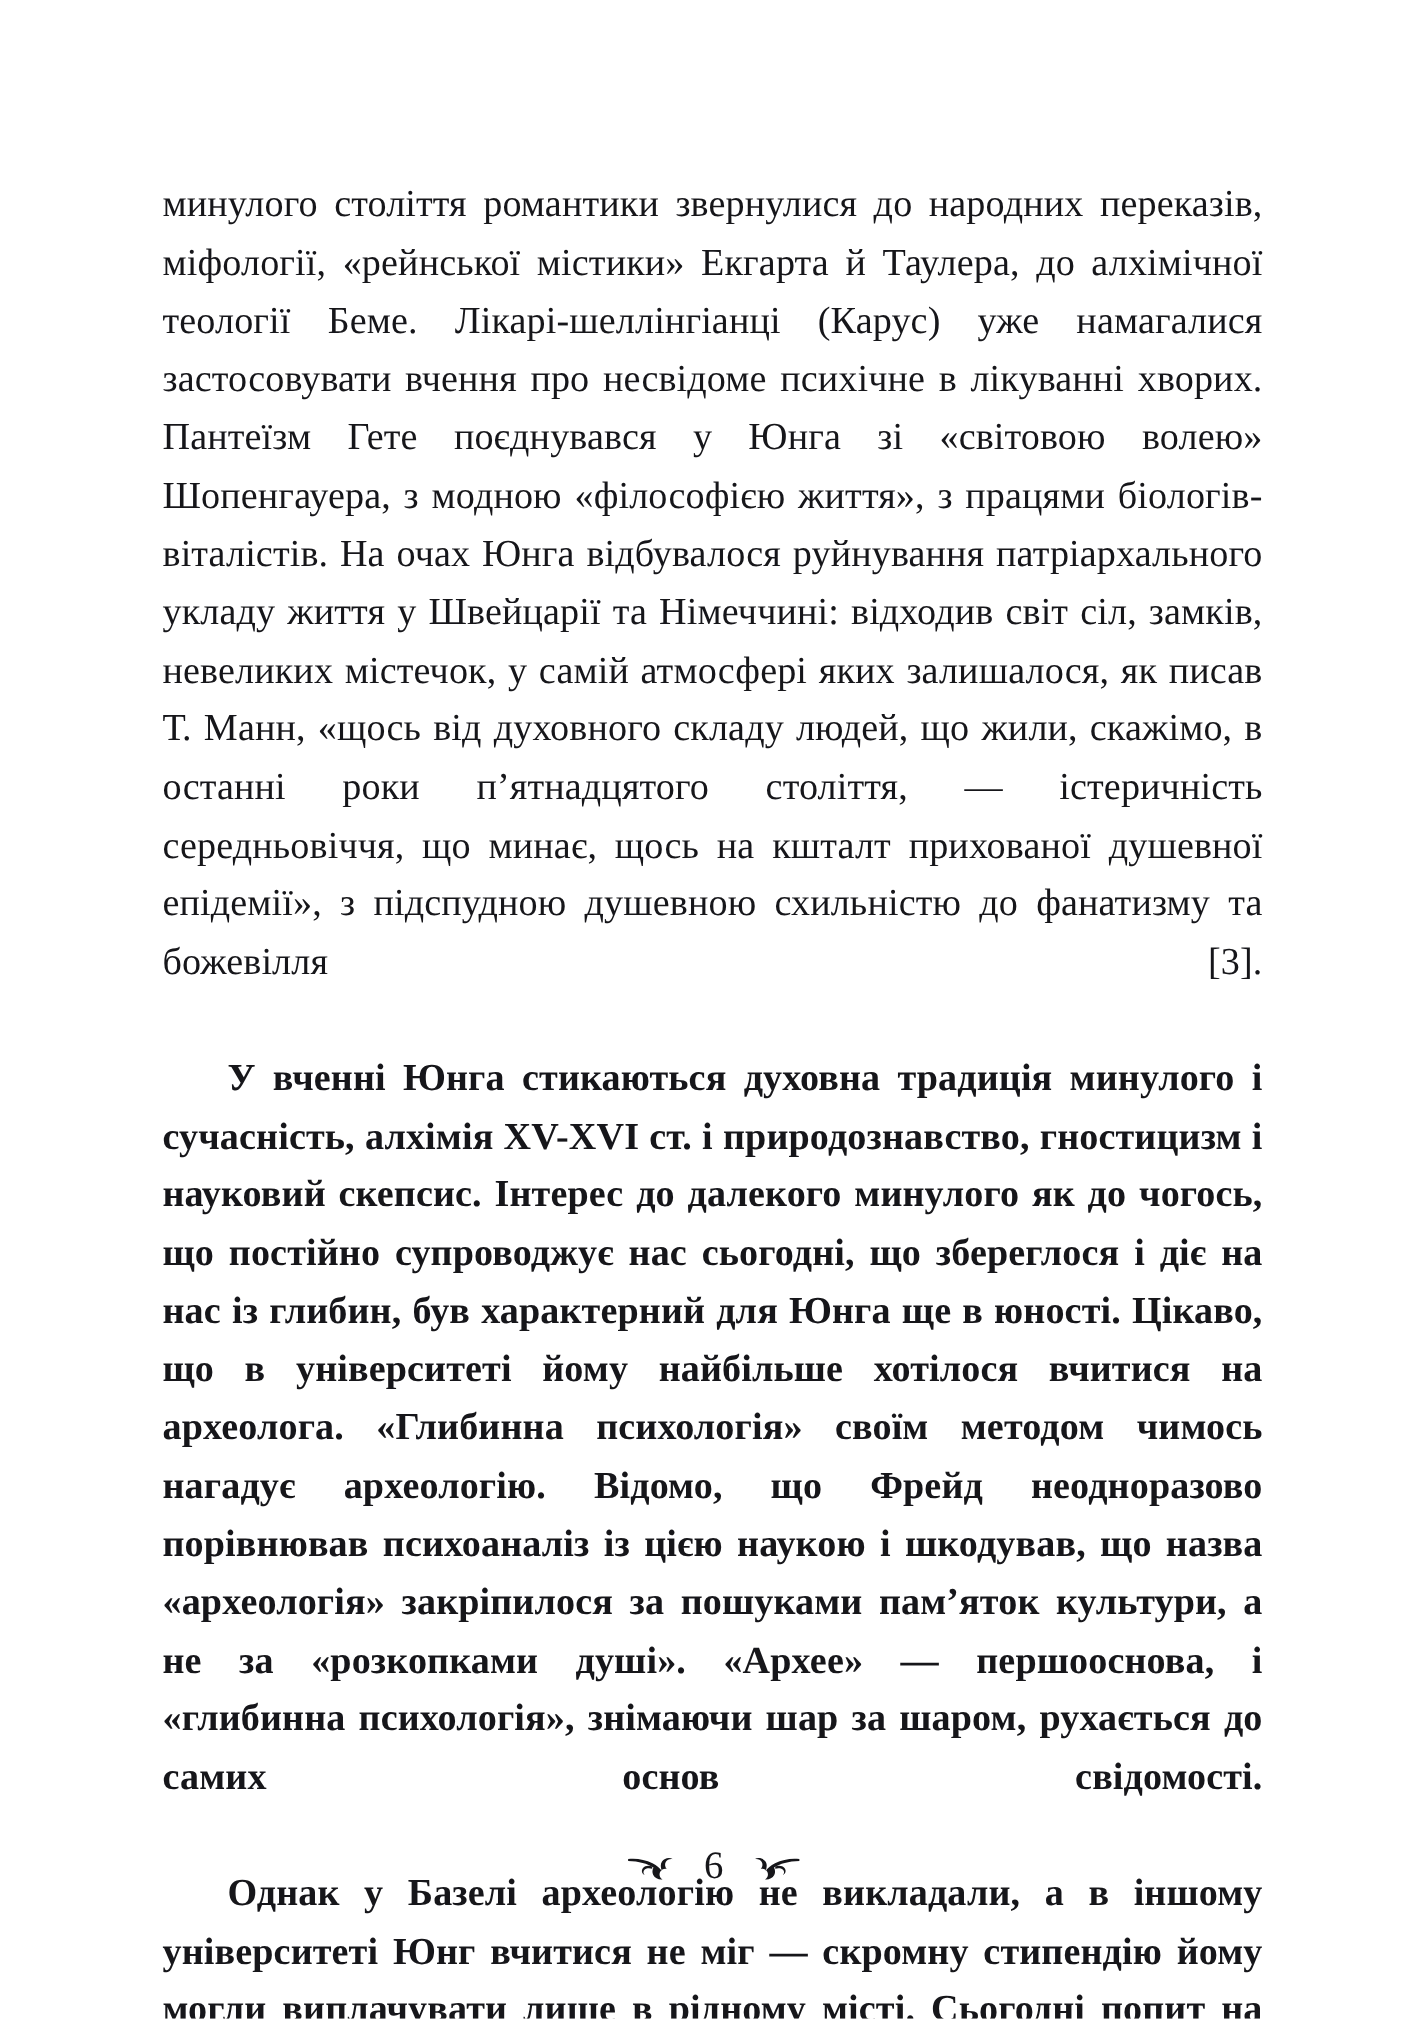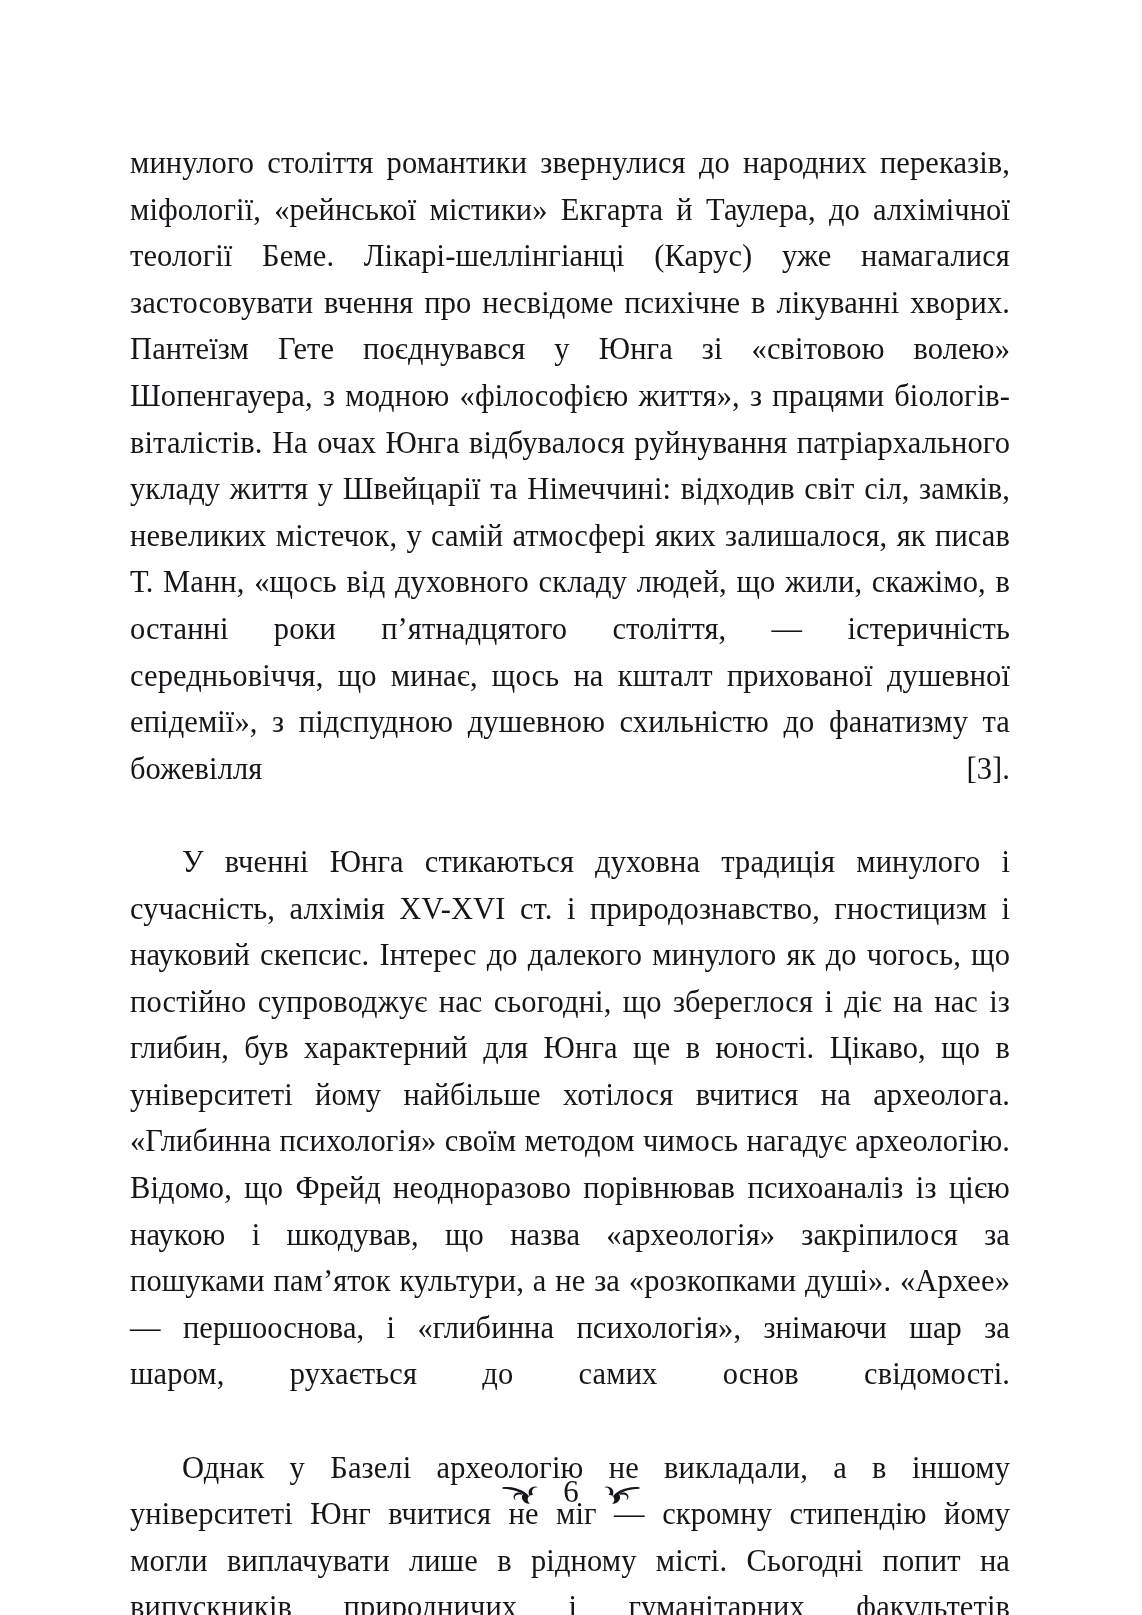--- a/index.html
+++ b/index.html
@@ -39,20 +39,21 @@
     letter-spacing: 0.1px;
     word-spacing: 0.2px;
   }
 
   .para.indent {
     text-indent: 52px;
   }
 
   .para + .para {
     margin-top: 0;
+    font-weight: bold;
   }
 
   
   .para::after {
     content: "";
     display: inline-block;
     width: 100%;
   }
 
   .footer {

